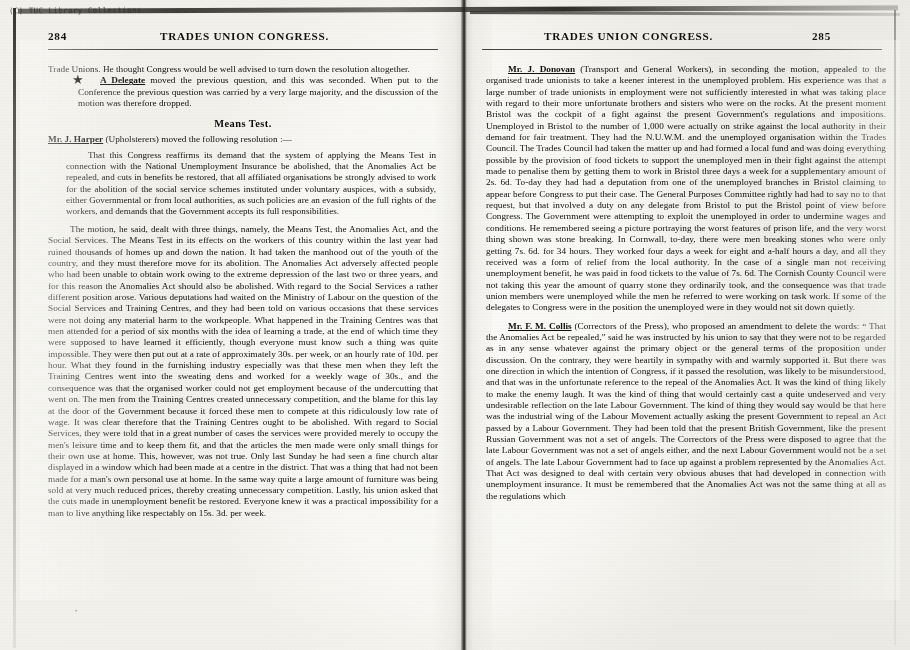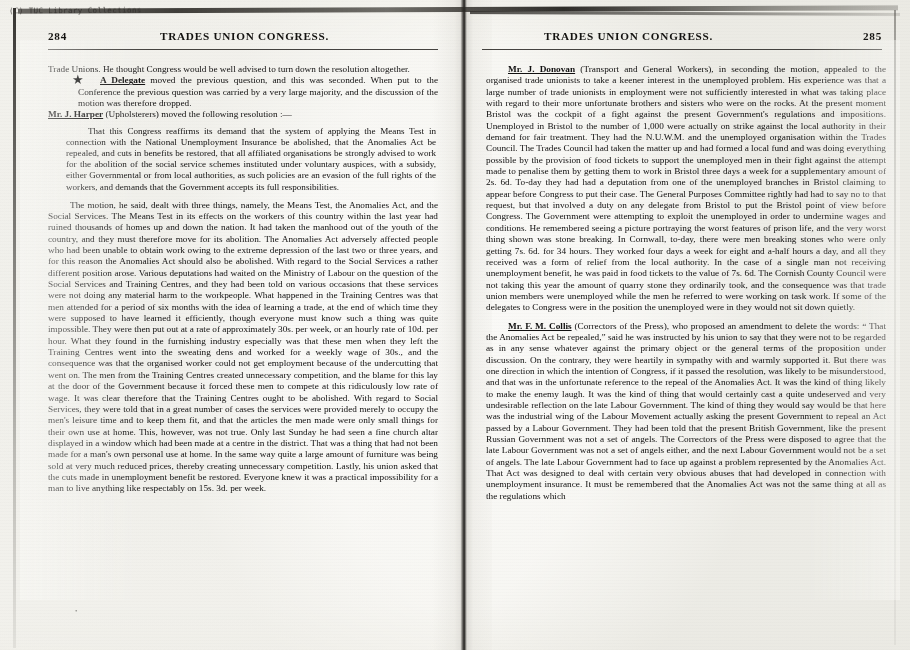--- a/index.html
+++ b/index.html
@@ -164,21 +164,21 @@
   
   #page-left .page-header { padding-top: 30px; }
   #page-left .hdr-row { padding-left: 28px; }
   #page-left .folio { width: 112px; }
   #page-left .hdr-title { flex: 1; }
   #page-left .hdr-rule { margin: 7px 0 0 28px; width: 390px; }
 
   #page-right .page-header { padding-top: 30px; }
   #page-right .hdr-row { padding-left: 10px; }
   #page-right .hdr-title { flex: 1; text-align: left; padding-left: 62px; }
-  #page-right .folio { width: 70px; text-align: right; padding-right: 18px; }
+  #page-right .folio { width: 70px; text-align: left; padding-right: 18px; }
   #page-right .hdr-rule { margin: 7px 0 0 10px; width: 400px; }
 
   .col-body {
     font-family: "Liberation Serif", serif;
     font-size: 9.25px;
     line-height: 11.35px;
     text-align: justify;
     color: #111010;
     -webkit-font-smoothing: none;
   }
@@ -288,20 +288,21 @@
     </div>
 
     <div class="col-body">
 
       <p class="para cont">Trade Unions. He thought Congress would be well advised to turn down the resolution altogether.</p>
 
       <p class="para star-para">
         <span class="star-glyph">★</span><span class="speaker">A Delegate</span><span> moved the previous question, and this was seconded. When put to the Conference the previous question was carried by a very large majority, and the discussion of the motion was therefore dropped.</span>
       </p>
 
+      <h2 class="section-heading">Means Test.</h2>
 
       <p class="para cont"><span class="speaker">Mr. J. Harper</span><span> (Upholsterers) moved the following resolution :—</span></p>
 
       <p class="resolution">That this Congress reaffirms its demand that the system of applying the Means Test in connection with the National Unemployment Insurance be abolished, that the Anomalies Act be repealed, and cuts in benefits be restored, that all affiliated organisations be strongly advised to work for the abolition of the social service schemes instituted under voluntary auspices, with a subsidy, either Governmental or from local authorities, as such policies are an evasion of the full rights of the workers, and demands that the Government accepts its full responsibilities.</p>
 
       <p class="para gap">The motion, he said, dealt with three things, namely, the Means Test, the Anomalies Act, and the Social Services. The Means Test in its effects on the workers of this country within the last year had ruined thousands of homes up and down the nation. It had taken the manhood out of the youth of the country, and they must therefore move for its abolition. The Anomalies Act adversely affected people who had been unable to obtain work owing to the extreme depression of the last two or three years, and for this reason the Anomalies Act should also be abolished. With regard to the Social Services a rather different position arose. Various deputations had waited on the Ministry of Labour on the question of the Social Services and Training Centres, and they had been told on various occasions that these services were not doing any material harm to the workpeople. What happened in the Training Centres was that men attended for a period of six months with the idea of learning a trade, at the end of which time they were supposed to have learned it efficiently, though everyone must know such a thing was quite impossible. They were then put out at a rate of approximately 30s. per week, or an hourly rate of 10d. per hour. What they found in the furnishing industry especially was that these men when they left the Training Centres went into the sweating dens and worked for a weekly wage of 30s., and the consequence was that the organised worker could not get employment because of the undercutting that went on. The men from the Training Centres created unnecessary competition, and the blame for this lay at the door of the Government because it forced these men to compete at this ridiculously low rate of wage. It was clear therefore that the Training Centres ought to be abolished. With regard to Social Services, they were told that in a great number of cases the services were provided merely to occupy the men's leisure time and to keep them fit, and that the articles the men made were only small things for their own use at home. This, however, was not true. Only last Sunday he had seen a fine church altar displayed in a window which had been made at a centre in the district. That was a thing that had not been made for a man's own personal use at home. In the same way quite a large amount of furniture was being sold at very much reduced prices, thereby creating unnecessary competition. Lastly, his union asked that the cuts made in unemployment benefit be restored. Everyone knew it was a practical impossibility for a man to live anything like respectably on 15s. 3d. per week.</p>
 
     </div>
   </div>
 

